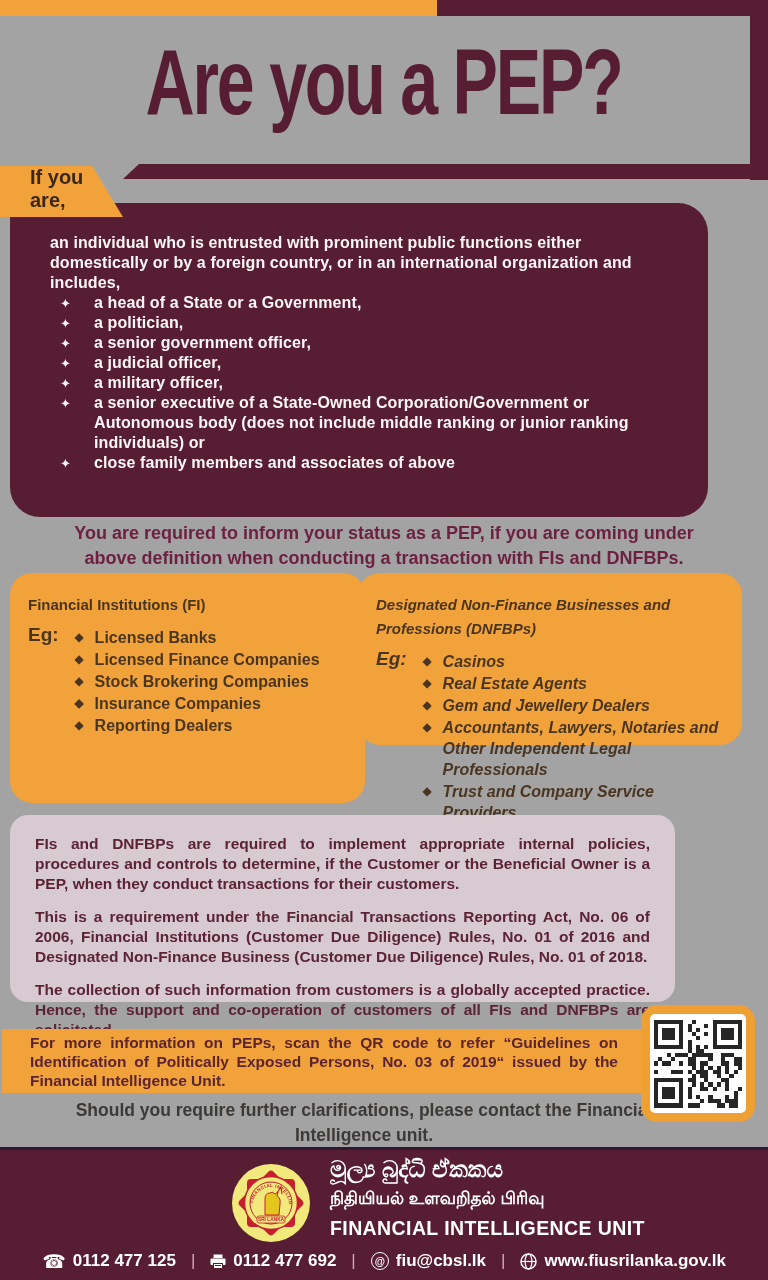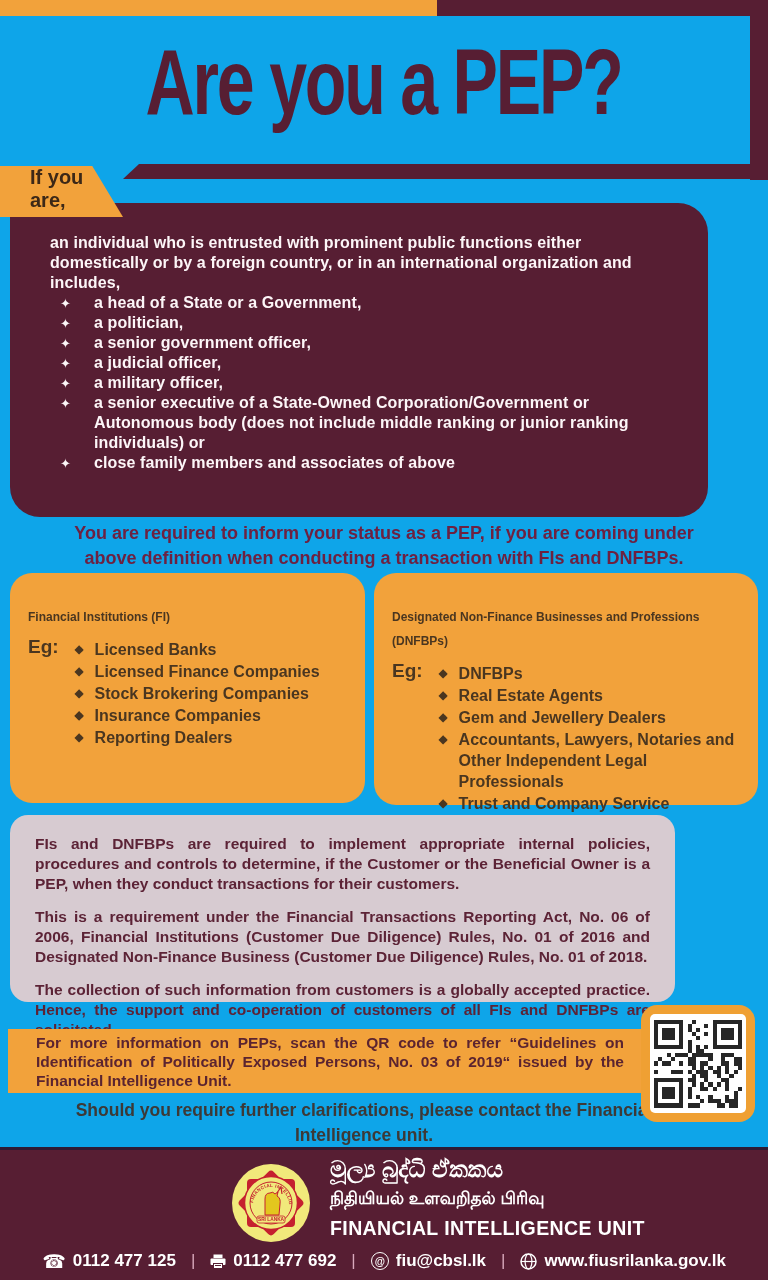--- a/index.html
+++ b/index.html
@@ -1,17 +1,17 @@
 <!DOCTYPE html>
 <html><head>
 <meta charset="utf-8">
 <style>
   html,body{margin:0;padding:0;background:#ffffff;}
   .poster{
-    position:relative;width:768px;height:1280px;overflow:hidden;background:#0ea5e9;
+    position:relative;width:768px;height:1280px;overflow:hidden;background:#a3a3a3;
     font-family:"Liberation Sans","DejaVu Sans",sans-serif;
   }
   .abs{position:absolute;}
   
   .top-strip-orange{left:0;top:0;width:437px;height:16px;background:#F2A23B;}
   .top-strip-maroon{left:437px;top:0;width:331px;height:16px;background:#571E33;}
   .right-column{left:750px;top:14px;width:18px;height:166px;background:#571E33;}
   .page-title-wrap{left:0;right:0;top:36px;text-align:center;line-height:1;}
   .page-title-wrap span{
     display:inline-block;font-size:92px;font-weight:800;color:#571E33;
@@ -43,39 +43,39 @@
   
   .statement{
     left:0;top:521px;width:768px;box-sizing:border-box;padding:0 48px;margin:0;
     text-align:center;font-size:18px;font-weight:bold;color:#6D2141;line-height:25px;
   }
   
   .org-box{
     background:#F2A23B;border-radius:22px;box-sizing:border-box;
     padding:16px 16px 12px 18px;color:#4A3620;
   }
-  .org-box h2{margin:16px 0 7px 0;font-size:12px;line-height:24px;}
+  .org-box h2{margin:4px 0 7px 0;font-size:15px;line-height:24px;}
   .fi-box{left:10px;top:573px;width:355px;height:230px;}
-  .dnfbp-box{left:374px;top:573px;width:384px;height:232px;}
+  .dnfbp-box{left:358px;top:573px;width:384px;height:172px;font-style:italic;}
   .eg-row{display:flex;}
   .eg-label{font-size:19px;font-weight:bold;margin-right:16px;flex:0 0 auto;}
   ul.eg-list{list-style:none;margin:3px 0 0 0;padding:0;font-size:16px;font-weight:bold;line-height:21px;}
   ul.eg-list li{position:relative;padding-left:20px;margin-bottom:1px;}
   ul.eg-list .glyph{position:absolute;left:0;top:0;font-size:12px;}
   
   .info-box{
     left:10px;top:815px;width:665px;height:187px;background:#D7CBD1;border-radius:18px;
     box-sizing:border-box;padding:19px 25px;color:#5C2336;
     font-size:15.5px;font-weight:bold;line-height:20px;text-align:justify;
   }
   .info-box p{margin:0 0 13px 0;}
   .info-box p:last-child{margin-bottom:16px;}
   
   .qr-strip{
-    left:8px;top:1029px;width:712px;height:64px;background:#F2A23B;
+    left:2px;top:1029px;width:712px;height:64px;background:#F2A23B;
     display:flex;align-items:center;box-sizing:border-box;padding:0 96px 0 28px;
   }
   .qr-strip p{
     margin:0;color:#5B2430;font-size:15.5px;font-weight:bold;line-height:19px;text-align:justify;
   }
   .qr-box{
     left:641px;top:1005px;width:114px;height:117px;background:#EFA033;border-radius:16px;
     box-sizing:border-box;padding:9px;z-index:6;
   }
   .qr-inner{width:100%;height:100%;background:#ffffff;border-radius:5px;box-sizing:border-box;padding:4px;}
@@ -191,21 +191,21 @@
     </div>
   </section>
 
   <section class="abs org-box dnfbp-box">
     <h2>Designated Non-Finance Businesses and Professions (DNFBPs)</h2>
     <div class="eg-row">
       <span class="eg-label">Eg:</span>
       <ul class="eg-list">
           <li>
           <span class="glyph">◆</span>
-          <span>DNFBPs</span>
+          <span>Casinos</span>
         </li>
           <li>
           <span class="glyph">◆</span>
           <span>Real Estate Agents</span>
         </li>
           <li>
           <span class="glyph">◆</span>
           <span>Gem and Jewellery Dealers</span>
         </li>
           <li>

